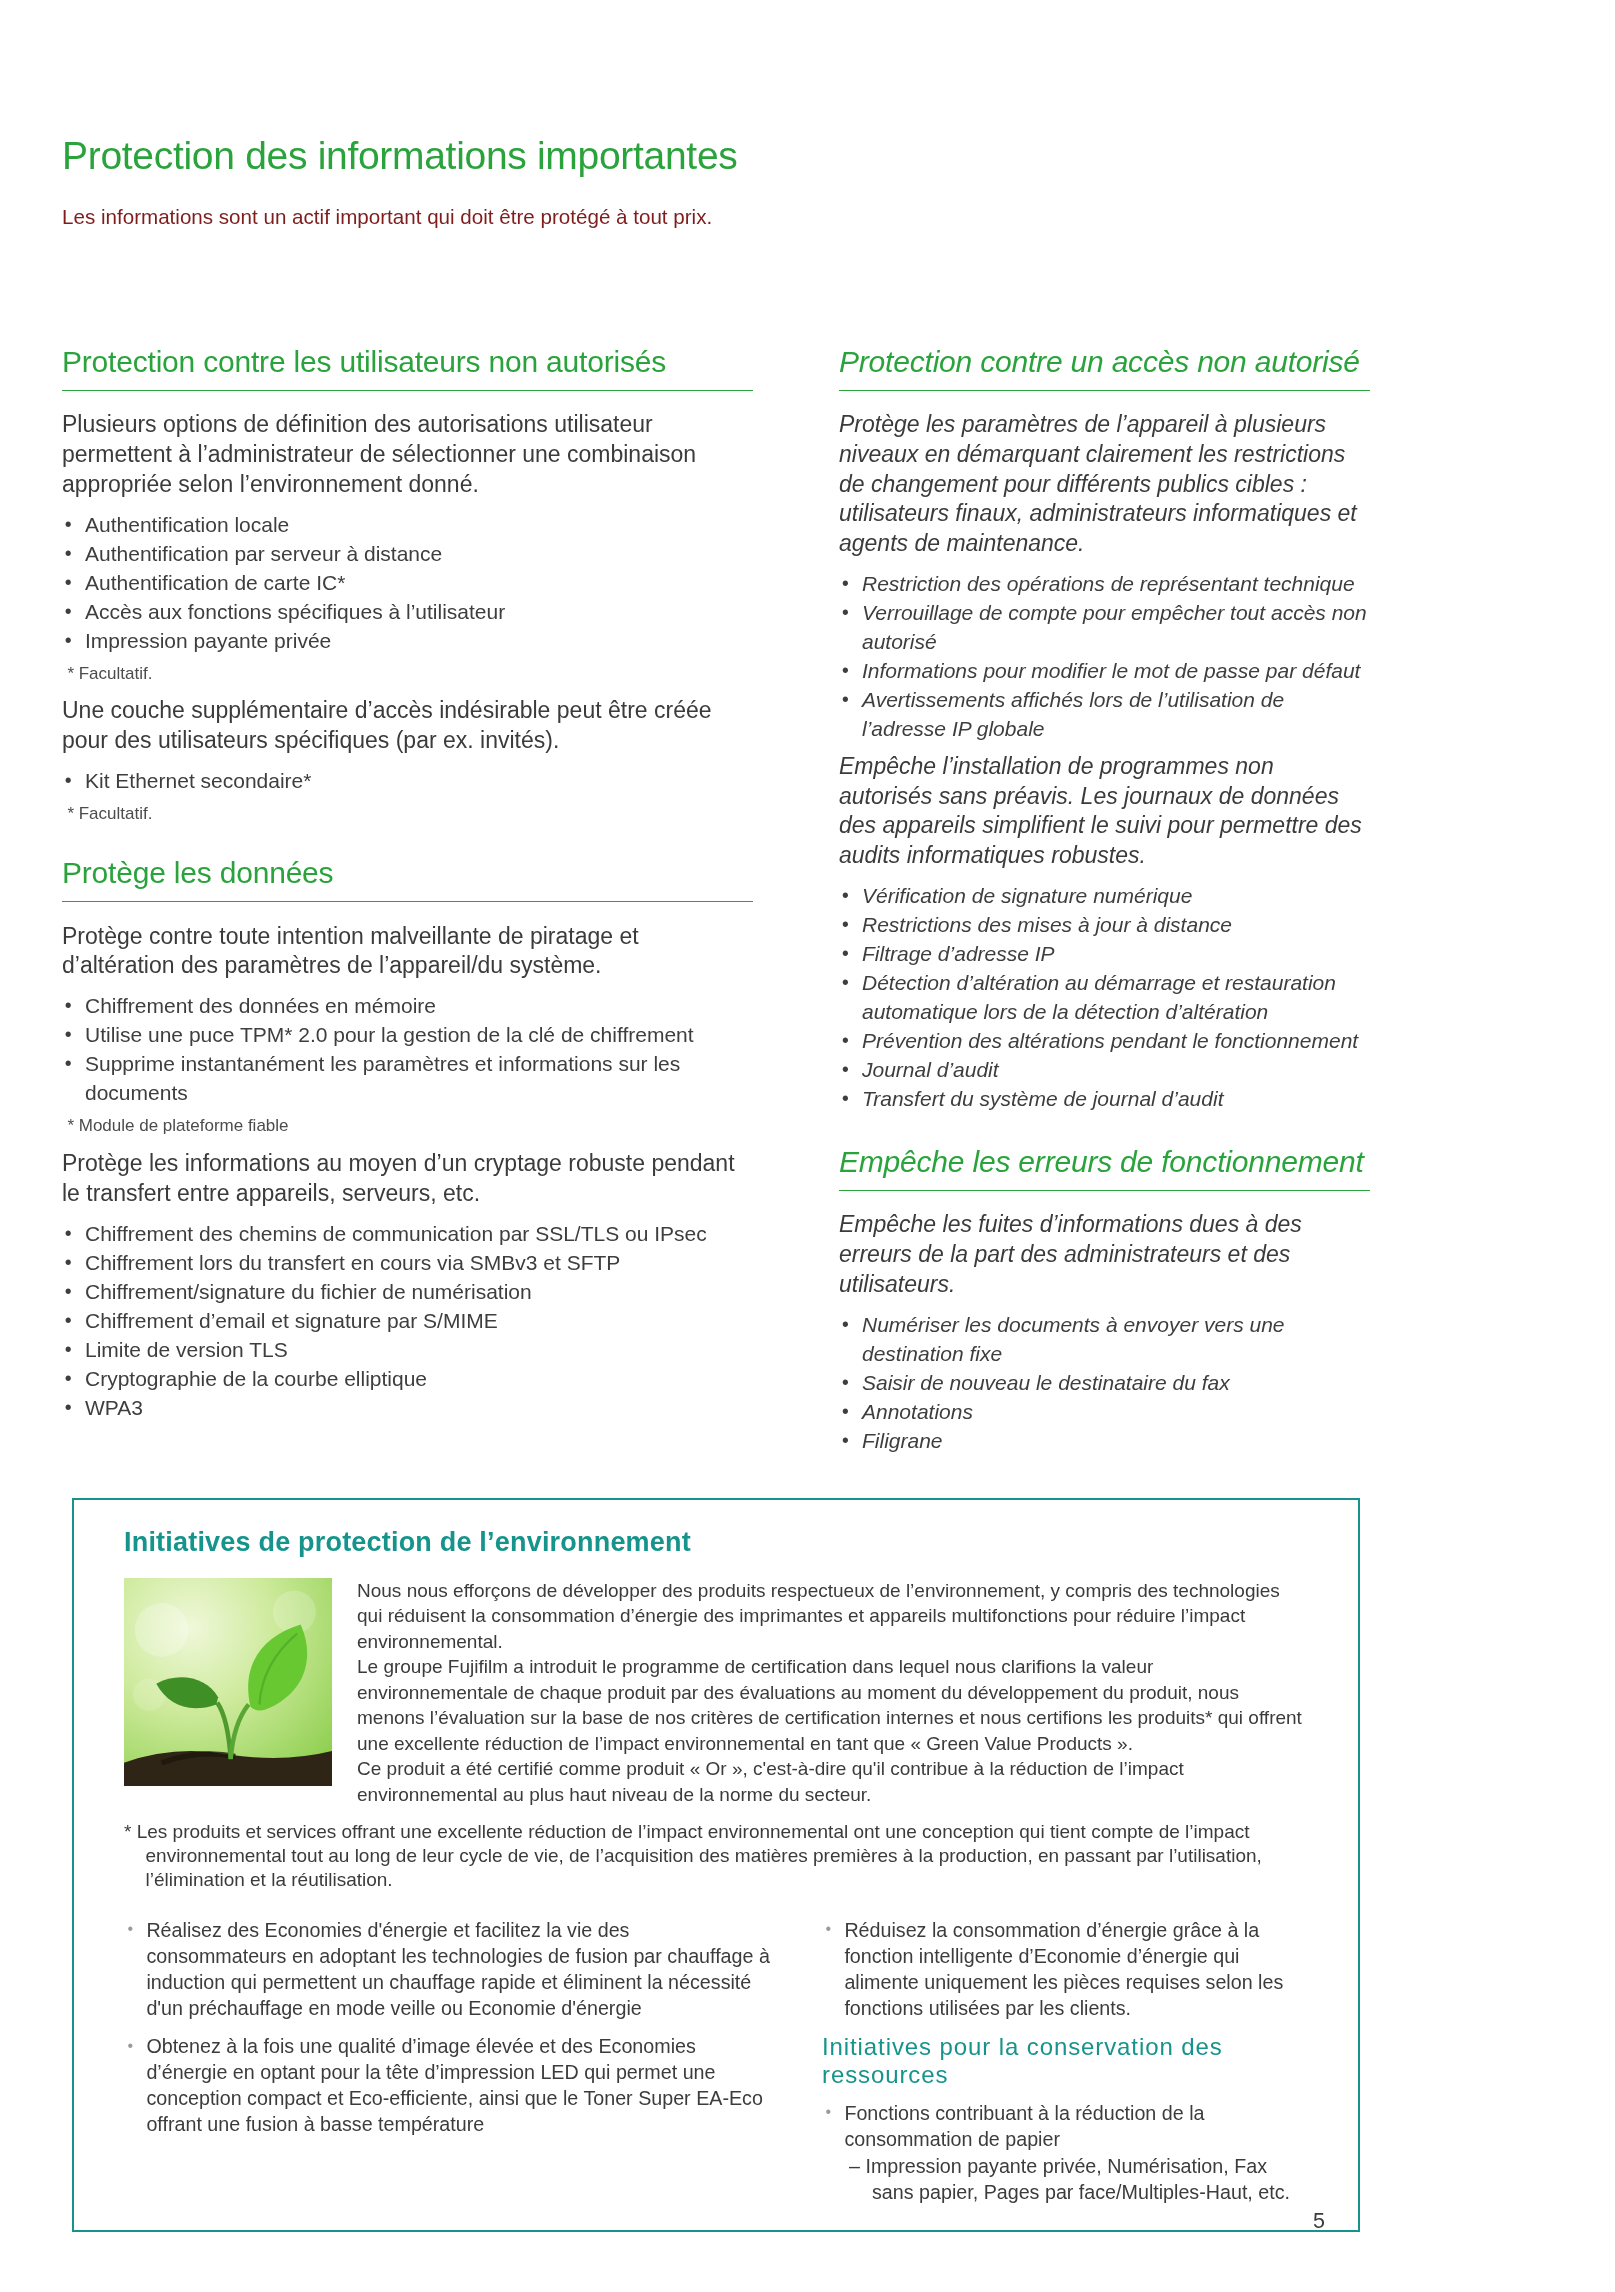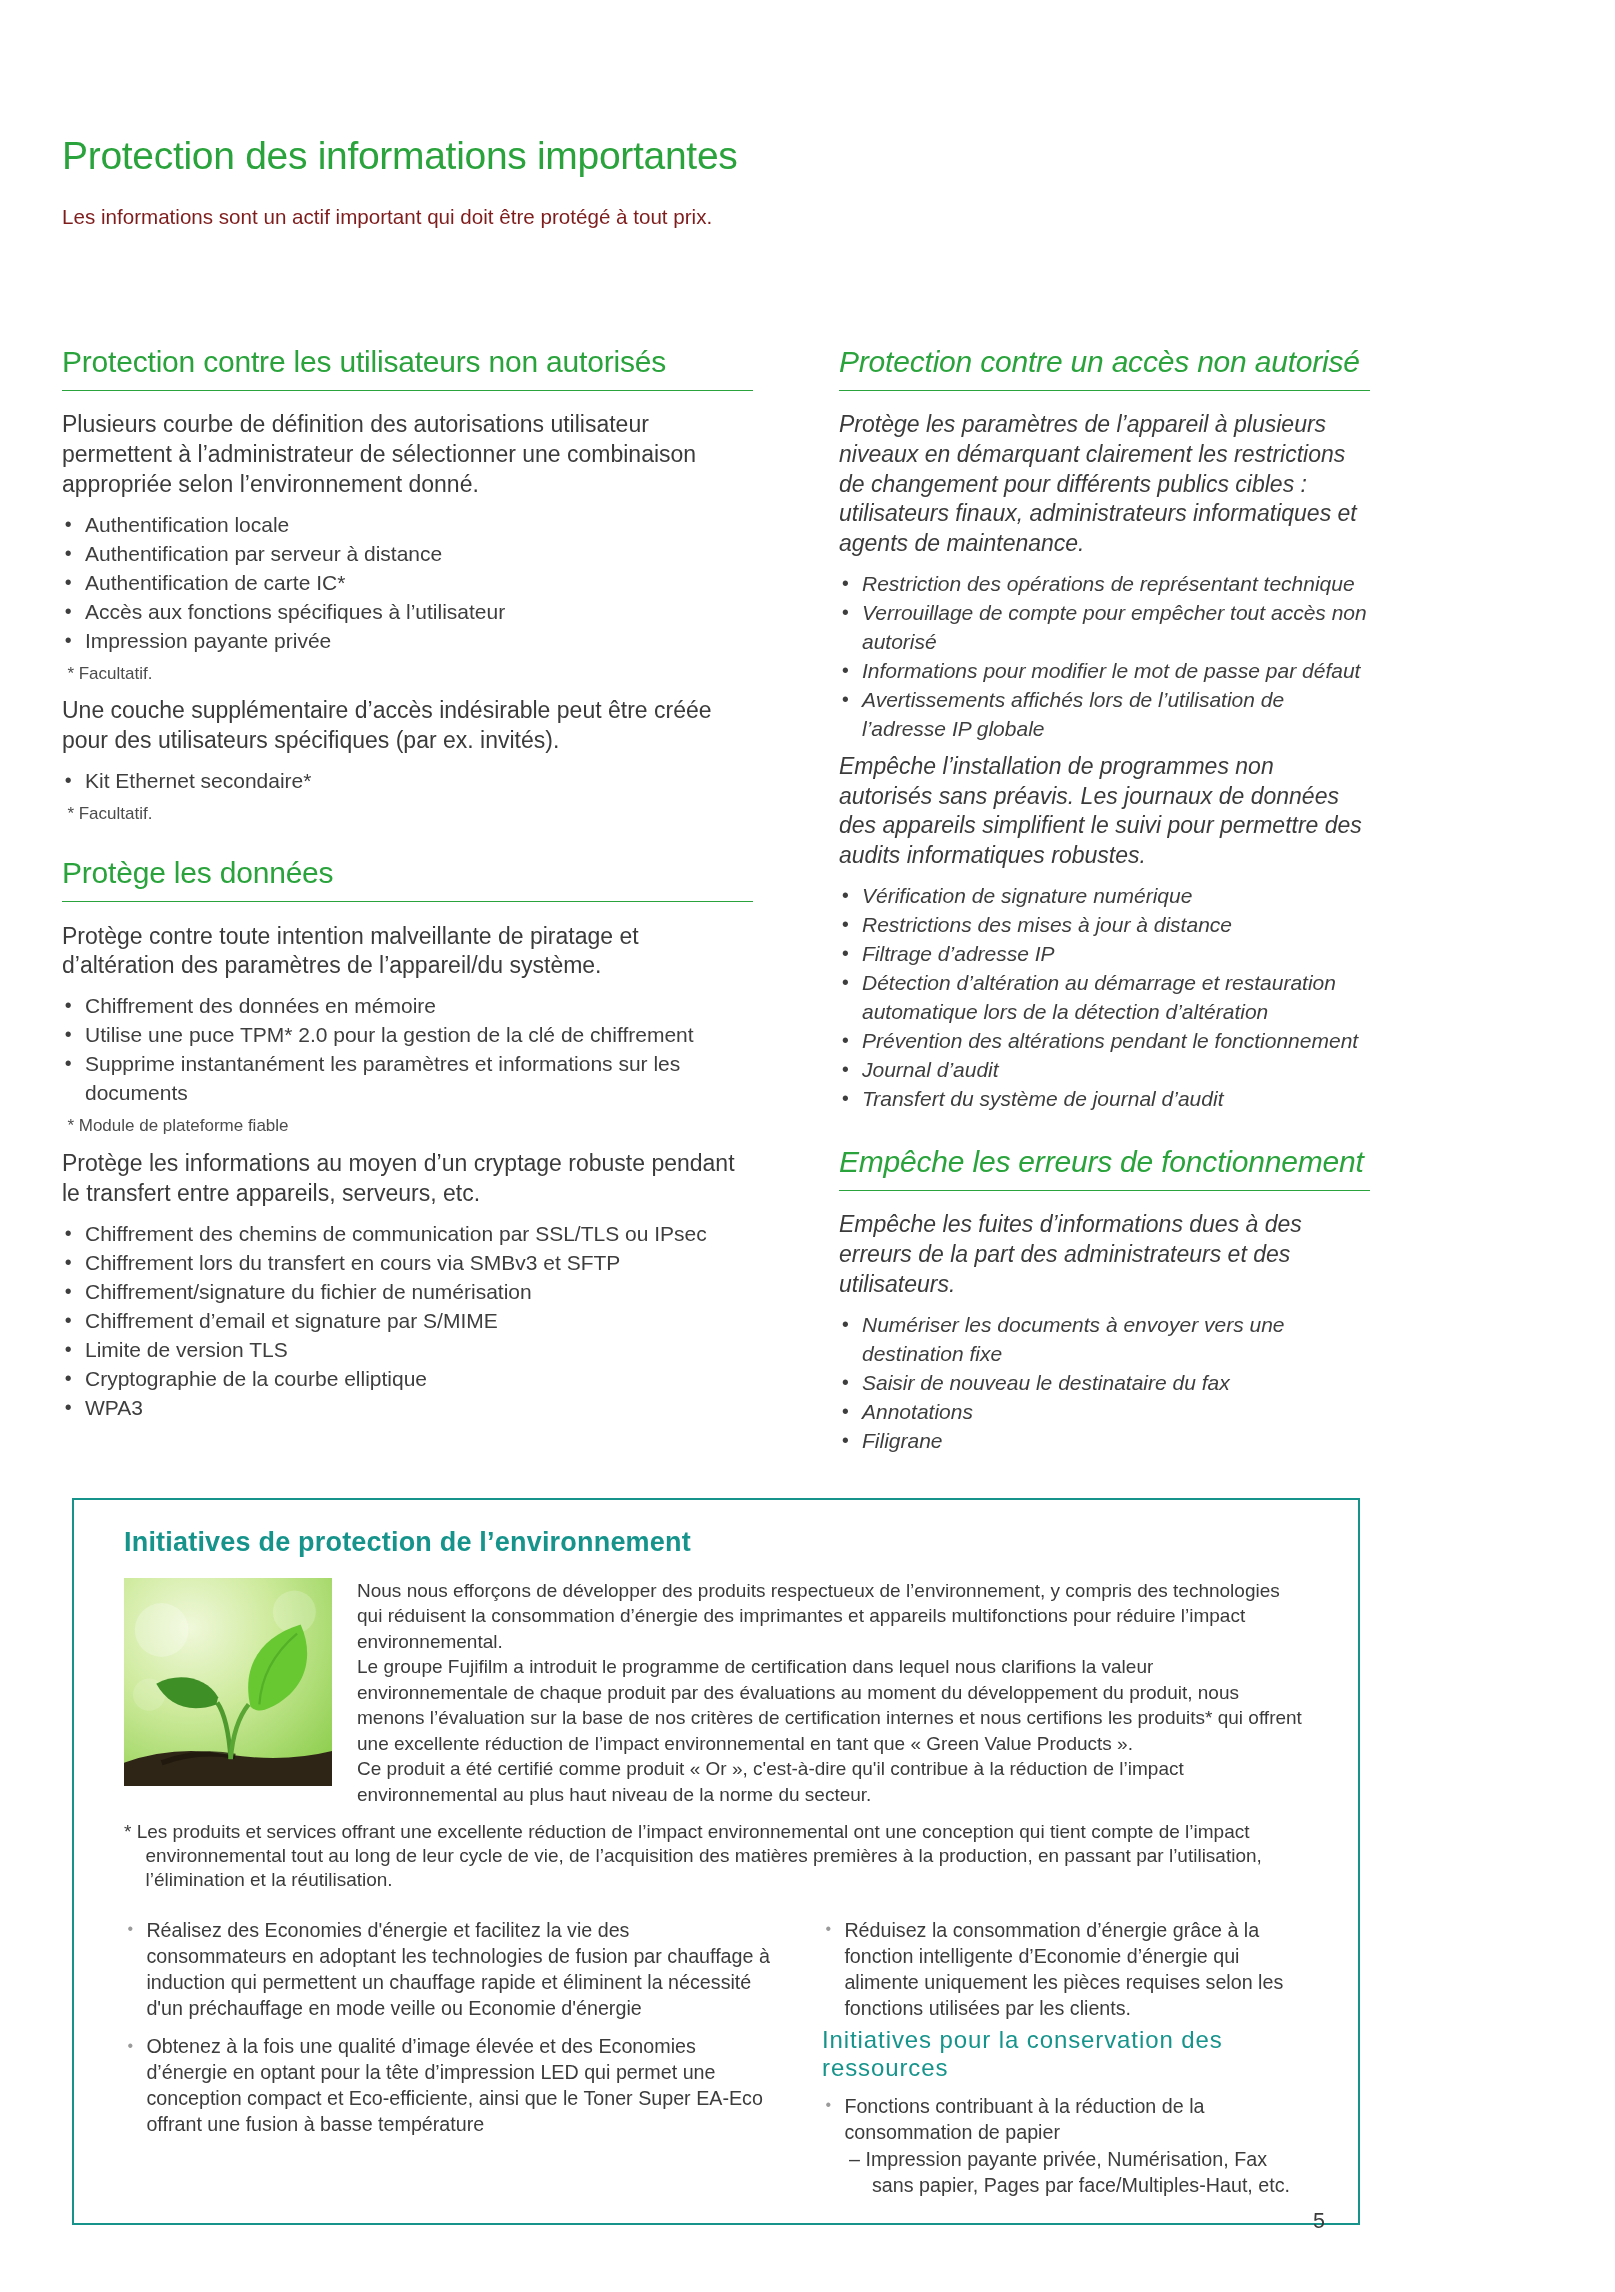--- a/index.html
+++ b/index.html
@@ -31,42 +31,42 @@
   p.env-footnote{margin:12.5px 0 0;font-size:19px;line-height:24px;color:#3b3b3b;padding-left:21.5px;text-indent:-21.5px;}
 
   .env-cols{display:flex;margin-top:25px;}
   .env-col-left{width:648px;flex:0 0 auto;}
   .env-col-right{flex:1;margin-left:50px;}
   h3.teal-sub{margin:0 0 10.7px;font-size:24px;font-weight:400;color:#16948C;letter-spacing:0.9px;}
   ul.env-bullets{list-style:none;margin:0;padding:0;}
   ul.env-bullets li{position:relative;font-size:19.7px;line-height:26px;padding-left:22.4px;margin-bottom:12.5px;color:#3c3c3c;}
   ul.env-bullets li::before{content:"•";position:absolute;left:3.6px;top:-0.9px;font-size:16px;color:#9a9a9a;}
   ul.env-bullets li:last-child{margin-bottom:0;}
-  .env-col-right h3.teal-sub{margin-top:5px;}
+  .env-col-right h3.teal-sub{margin-top:12px;}
   .env-col-right ul.env-bullets li{margin-bottom:1.8px;}
   .dash-item{font-size:19.7px;line-height:26px;color:#3c3c3c;padding-left:50px;text-indent:-23px;}
 
   .page-number{position:absolute;top:2209px;right:107px;font-size:21.5px;color:#3a3a3a;}
 </style>
 </head>
 <body>
 
 <div class="page">
 
   <div class="header">
     <h1 class="page-title">Protection des informations importantes</h1>
     <p class="page-subtitle">Les informations sont un actif important qui doit être protégé à tout prix.</p>
   </div>
 
   <div class="columns">
 
     <div class="col-left">
       <div class="section">
         <h2 class="green-heading">Protection contre les utilisateurs non autorisés</h2>
-        <p class="body">Plusieurs courbe de définition des autorisations utilisateur permettent à l’administrateur de sélectionner une combinaison appropriée selon l’environnement donné.</p>
+        <p class="body">Plusieurs options de définition des autorisations utilisateur permettent à l’administrateur de sélectionner une combinaison appropriée selon l’environnement donné.</p>
         <ul class="bullets">
           <li>Authentification locale</li>
           <li>Authentification par serveur à distance</li>
           <li>Authentification de carte IC*</li>
           <li>Accès aux fonctions spécifiques à l’utilisateur</li>
           <li>Impression payante privée</li>
         </ul>
         <p class="note">* Facultatif.</p>
         <p class="body">Une couche supplémentaire d’accès indésirable peut être créée pour des utilisateurs spécifiques (par ex. invités).</p>
         <ul class="bullets">

